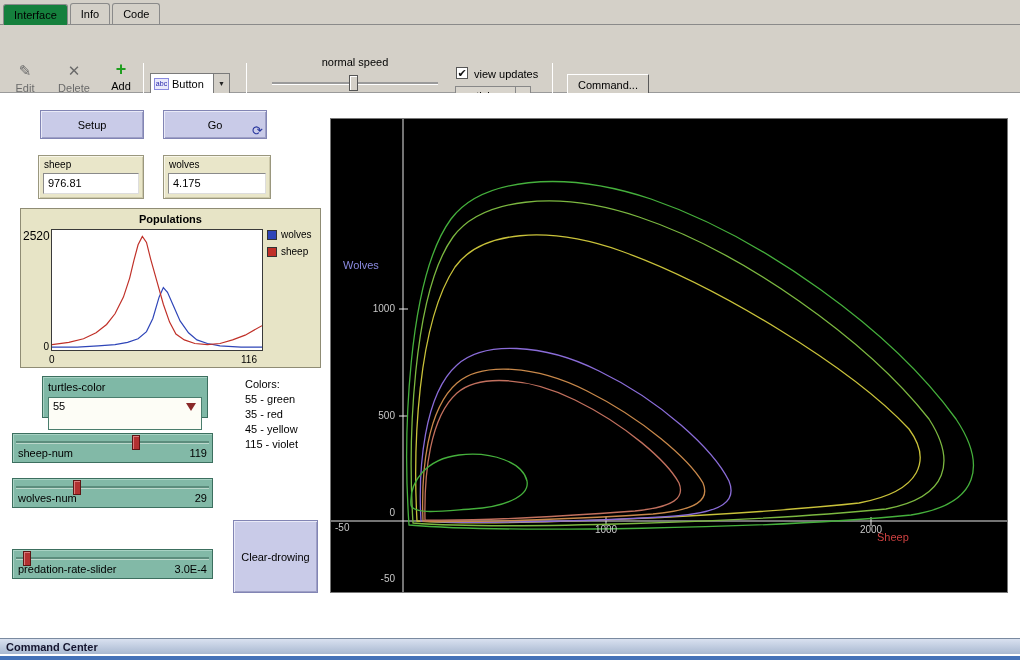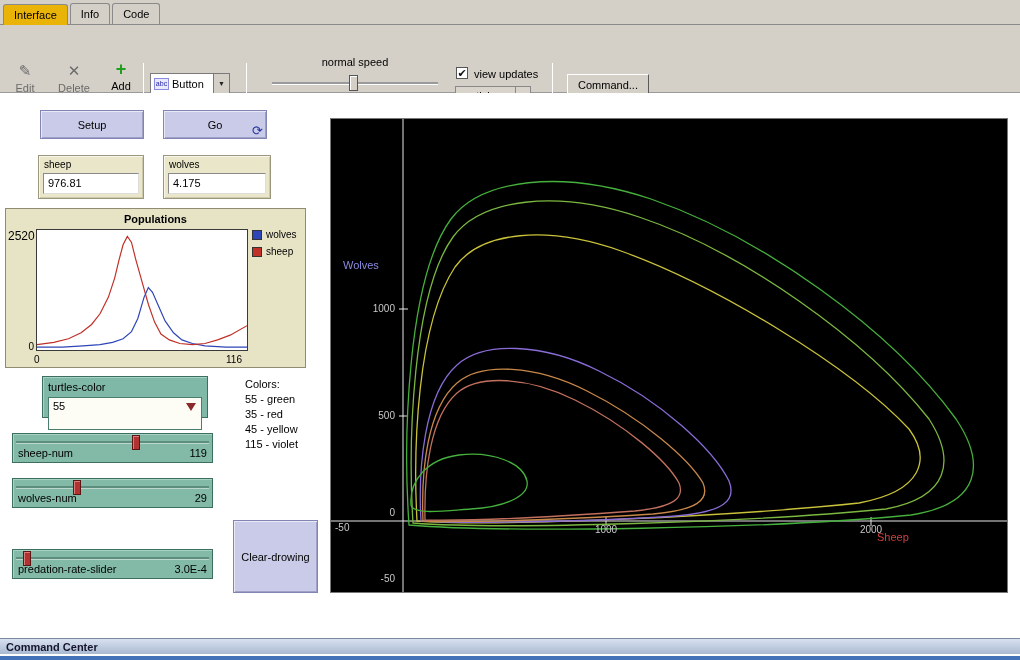--- a/index.html
+++ b/index.html
@@ -5,21 +5,21 @@
   html,body{margin:0;padding:0;background:#e8e8e8;}
   *{box-sizing:border-box;}
   .app{position:relative;width:1020px;height:660px;background:#fff;overflow:hidden;
        font-family:"Liberation Sans",sans-serif;font-size:11px;color:#000;}
 
   
   .tabstrip{position:absolute;left:0;top:0;width:100%;height:25px;background:#d4d0c8;
             border-bottom:1px solid #8a8a8a;display:flex;align-items:flex-end;padding-left:3px;}
   .tab{padding:4px 10px 4px 10px;border:1px solid #8a8a8a;border-bottom:none;background:#d4d0c8;
        margin-right:2px;border-radius:3px 3px 0 0;cursor:default;}
-  .tab.active{background:#eab308;position:relative;top:1px;}
+  .tab.active{background:#15803d;position:relative;top:1px;}
 
   
   .toolbar{position:absolute;left:0;top:25px;width:100%;height:68px;background:#d4d0c8;
            border-bottom:1px solid #9a9a9a;}
   .tbtn{position:absolute;text-align:center;color:#6a6a6a;}
   .tbtn .ticon{font-size:15px;line-height:16px;}
   .tbtn .tlabel{font-size:11px;margin-top:3px;}
   .vsep{position:absolute;top:38px;height:30px;width:1px;background:#8a8a8a;border-right:1px solid #fff;}
   .wsel{position:absolute;left:150px;top:48px;width:80px;height:21px;background:#fff;
         border:1px solid #7a7a7a;display:flex;align-items:center;}
@@ -51,21 +51,21 @@
              box-shadow:inset 1px 1px 0 #e9eaf7, inset -1px -1px 0 #9ea0c6;}
   .forever{position:absolute;right:3px;bottom:1px;color:#26349c;font-size:13px;line-height:13px;}
 
   .nl-monitor{position:absolute;background:#e9e6c9;border:1px solid #9a977e;
               box-shadow:inset 1px 1px 0 #f8f6e8, inset -1px -1px 0 #cdc9aa;}
   .nl-monitor .mlabel{position:absolute;left:5px;top:3px;font-size:10px;}
   .nl-monitor .mvalue{position:absolute;left:4px;right:4px;top:17px;height:21px;background:#fff;
                       border:1px solid #8a8a8a;border-right-color:#ddd;border-bottom-color:#ddd;
                       padding:3px 0 0 4px;}
 
-  .nl-plot{position:absolute;left:5px;top:115px;width:301px;height:160px;background:#e7e4c6;
+  .nl-plot{position:absolute;left:20px;top:115px;width:301px;height:160px;background:#e7e4c6;
            border:1px solid #8f8c74;}
   .nl-plot .ptitle{position:absolute;left:0;top:4px;width:100%;text-align:center;font-weight:bold;}
   .nl-plot .ymax{position:absolute;left:2px;top:20px;width:26px;text-align:right;font-size:12px;}
   .nl-plot .ymin{position:absolute;left:2px;top:132px;width:26px;text-align:right;font-size:10px;}
   .nl-plot .xmin{position:absolute;left:28px;top:145px;font-size:10px;}
   .nl-plot .xmax{position:absolute;left:220px;top:145px;font-size:10px;}
   .plotarea{position:absolute;left:30px;top:20px;width:212px;height:122px;background:#fff;
             border:1px solid #3a3a3a;}
   .plegend{position:absolute;left:246px;top:20px;}
   .plegend .prow{display:flex;align-items:center;margin-bottom:6px;}

